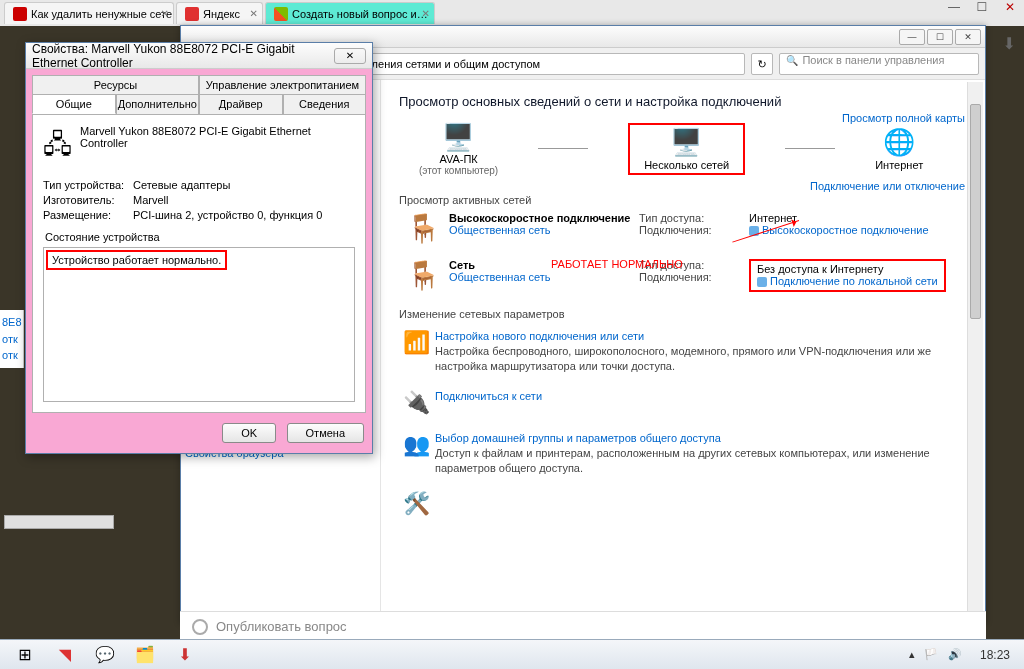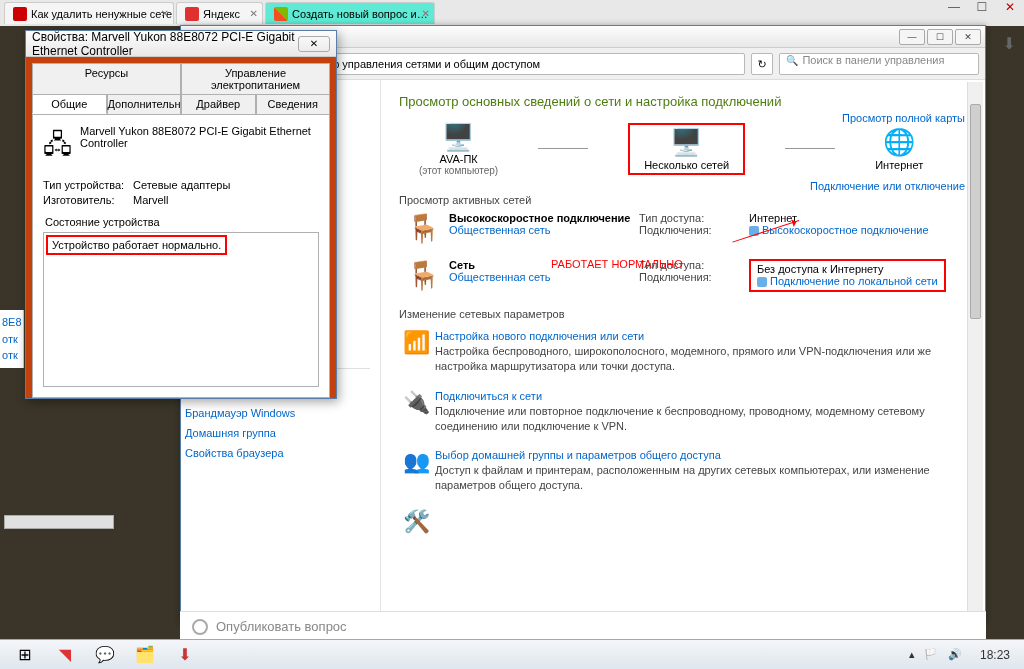--- a/index.html
+++ b/index.html
@@ -28,21 +28,21 @@
 .cp-search { width: 200px; height: 22px; border: 1px solid #b8b8b8; background: #fff; font-size: 11px; padding: 0 6px; color: #888; border-radius: 2px; }
 .cp-search::before { content: "🔍"; margin-right: 4px; font-size: 10px; }
 
 .cp-body { display: flex; height: calc(100% - 54px); }
 .cp-sidebar { width: 200px; background: #fff; border-right: 1px solid #e5e5e5; padding: 8px 0; }
 .cp-sidebar-header { font-size: 11px; color: #003399; padding: 8px 14px 6px; }
 .cp-sidebar-item { font-size: 11px; color: #0066cc; padding: 4px 4px; cursor: pointer; }
 .cp-sidebar-divider { border-top: 1px solid #e0e0e0; margin: 280px 10px 8px; }
 
 .cp-main { flex: 1; padding: 14px 18px; overflow: auto; font-size: 11px; position: relative; }
-.cp-title { color: #4d7c0f; font-size: 13px; margin-bottom: 12px; }
+.cp-title { color: #0f172a; font-size: 13px; margin-bottom: 12px; }
 .cp-map-link { position: absolute; right: 20px; top: 32px; color: #0066cc; font-size: 11px; cursor: pointer; }
 .cp-conn-link { position: absolute; right: 20px; top: 100px; color: #0066cc; font-size: 11px; cursor: pointer; }
 
 .net-diagram { display: flex; align-items: center; gap: 40px; margin: 6px 0 18px 20px; }
 .net-node { text-align: center; font-size: 11px; }
 .net-node-icon { height: 32px; display: flex; align-items: center; justify-content: center; font-size: 26px; }
 .net-node-sub { font-size: 10px; color: #666; }
 .net-line { height: 1px; width: 50px; background: #999; }
 
 .red-box { border: 2px solid red; }
@@ -61,21 +61,21 @@
 .bullet { display: inline-block; width: 10px; height: 10px; background: #6ab0e8; border-radius: 2px; margin-right: 3px; vertical-align: middle; }
 
 .net-settings-section { margin-top: 10px; }
 .ns-item { display: flex; margin: 8px 0 16px; }
 .ns-icon { width: 36px; font-size: 22px; text-align: center; }
 .ns-body { flex: 1; }
 .ns-title { color: #0066cc; font-size: 11px; cursor: pointer; }
 .ns-desc { color: #444; font-size: 11px; margin-top: 2px; line-height: 1.35; }
 
 
-.props-dialog { position: absolute; top: 30px; left: 25px; width: 312px; background: #c2410c; border: 1px solid #5a7ea8; box-shadow: 2px 3px 10px rgba(0,0,0,0.35); }
+.props-dialog { position: absolute; top: 42px; left: 25px; width: 348px; background: #f9a8d4; border: 1px solid #5a7ea8; box-shadow: 2px 3px 10px rgba(0,0,0,0.35); }
 .pd-titlebar { height: 26px; display: flex; align-items: center; padding: 0 6px; font-size: 12px; background: linear-gradient(#fdfdfd,#e8e8e8); border-bottom: 1px solid #ccc; }
 .pd-title { flex: 1; }
 .pd-close { width: 32px; height: 16px; border: 1px solid #aaa; border-radius: 3px; font-size: 10px; text-align: center; line-height: 14px; cursor: pointer; }
 .pd-tabs { padding: 6px 6px 0; }
 .pd-tabs-row { display: flex; }
 .pd-tab { font-size: 11px; padding: 3px 0; border: 1px solid #b0b0b0; background: #f0f0f0; text-align: center; cursor: pointer; border-bottom: none; }
 .pd-tab.w2 { flex: 1; }
 .pd-tab.w4 { width: 25%; }
 .pd-tab.active { background: #fff; border-bottom: 1px solid #fff; position: relative; z-index: 1; }
 .pd-tab-content { background: #fff; border: 1px solid #b0b0b0; padding: 10px; font-size: 11px; }
@@ -226,21 +226,20 @@
           <div class="ns-icon">📶</div>
           <div class="ns-body">
             <div class="ns-title">Настройка нового подключения или сети</div>
             <div class="ns-desc">Настройка беспроводного, широкополосного, модемного, прямого или VPN-подключения или же настройка маршрутизатора или точки доступа.</div>
           </div>
         </div>
         <div class="ns-item">
           <div class="ns-icon">🔌</div>
           <div class="ns-body">
             <div class="ns-title">Подключиться к сети</div>
-            <div class="ns-desc">Подключение или повторное подключение к беспроводному, проводному, модемному сетевому соединению или подключение к VPN.</div>
           </div>
         </div>
         <div class="ns-item">
           <div class="ns-icon">👥</div>
           <div class="ns-body">
             <div class="ns-title">Выбор домашней группы и параметров общего доступа</div>
             <div class="ns-desc">Доступ к файлам и принтерам, расположенным на других сетевых компьютерах, или изменение параметров общего доступа.</div>
           </div>
         </div>
         <div class="ns-item">
@@ -291,26 +290,34 @@
       </div>
       <div class="pd-props">
         <div class="pd-prop-row">
           <div class="pd-prop-label">Тип устройства:</div>
           <div>Сетевые адаптеры</div>
         </div>
         <div class="pd-prop-row">
           <div class="pd-prop-label">Изготовитель:</div>
           <div>Marvell</div>
         </div>
+        <div class="pd-prop-row">
+          <div class="pd-prop-label">Размещение:</div>
+          <div>PCI-шина 2, устройство 0, функция 0</div>
+        </div>
       </div>
       <div class="pd-status-label">Состояние устройства</div>
       <div class="pd-status-box">
         <div class="pd-status-text red-box" style="display:inline-block; border-width:2px;">Устройство работает нормально.</div>
       </div>
     </div>
+  </div>
+  <div class="pd-buttons">
+    <button class="pd-btn">OK</button>
+    <button class="pd-btn">Отмена</button>
   </div>
 </div>
 
 <div class="taskbar">
   <div class="tb-icon">⊞</div>
   <div class="tb-icon" style="color:#d33">◥</div>
   <div class="tb-icon" style="color:#36c">💬</div>
   <div class="tb-icon" style="color:#48c">🗂️</div>
   <div class="tb-icon" style="color:#c33">⬇</div>
   <div class="tb-spacer"></div>

